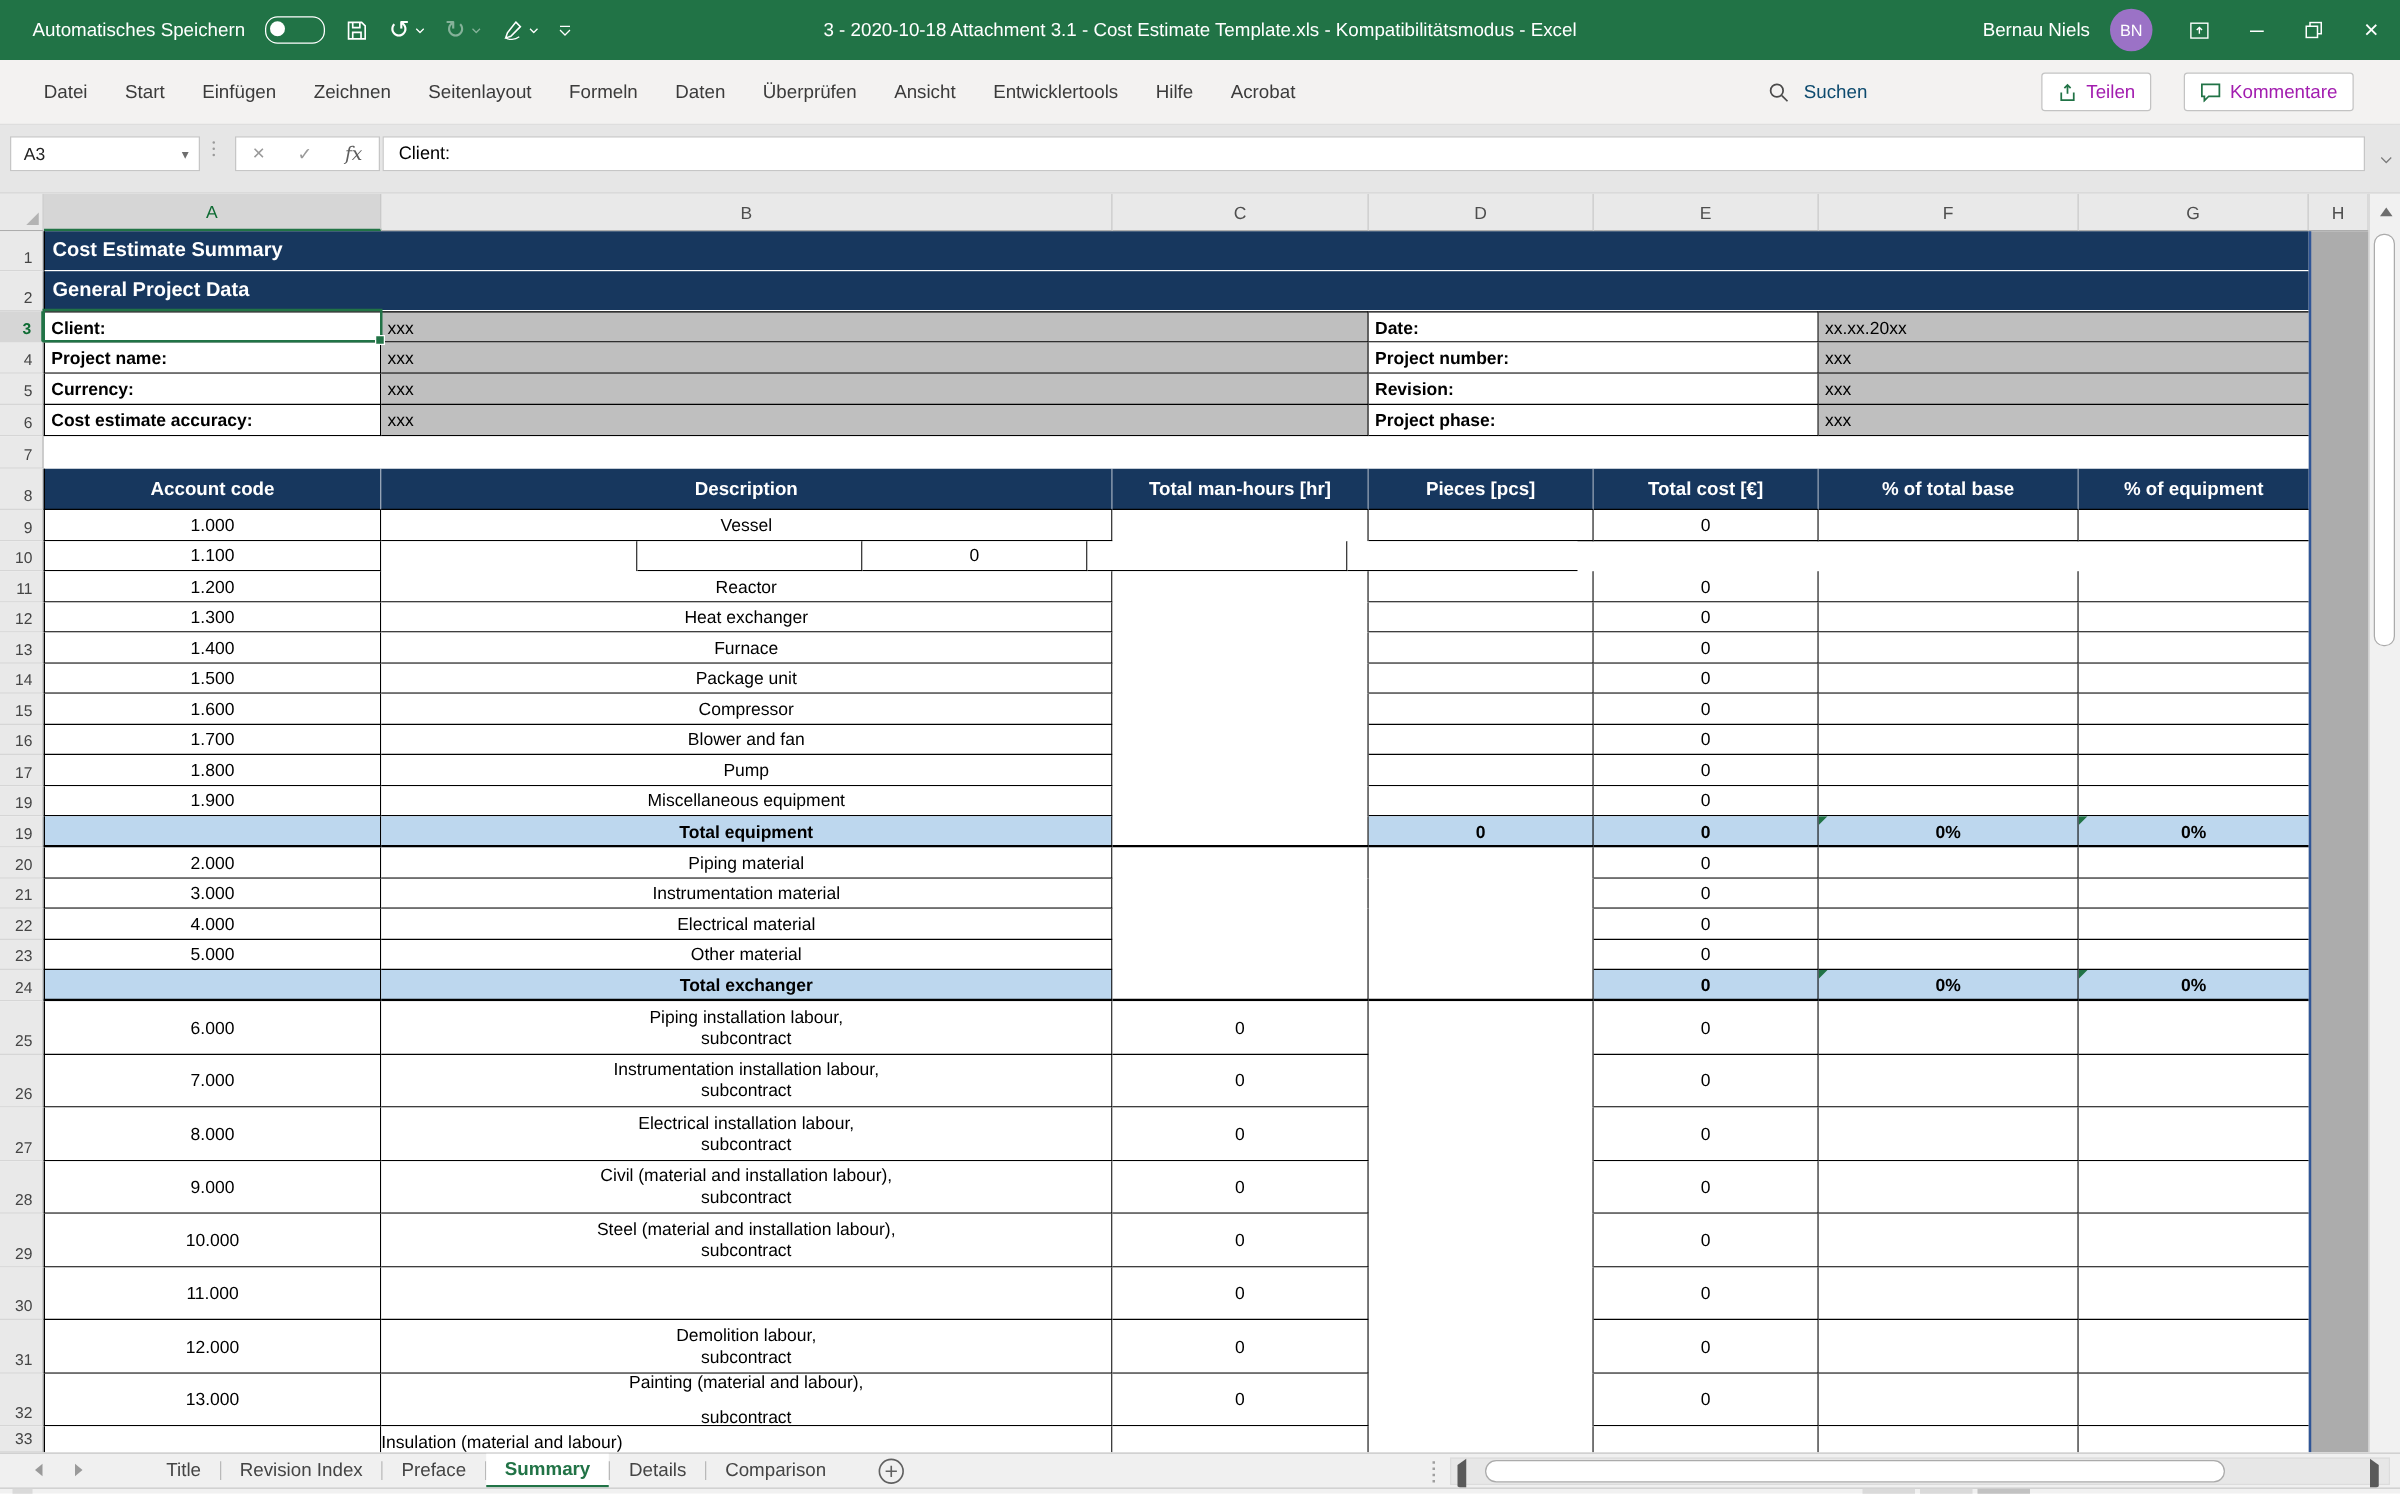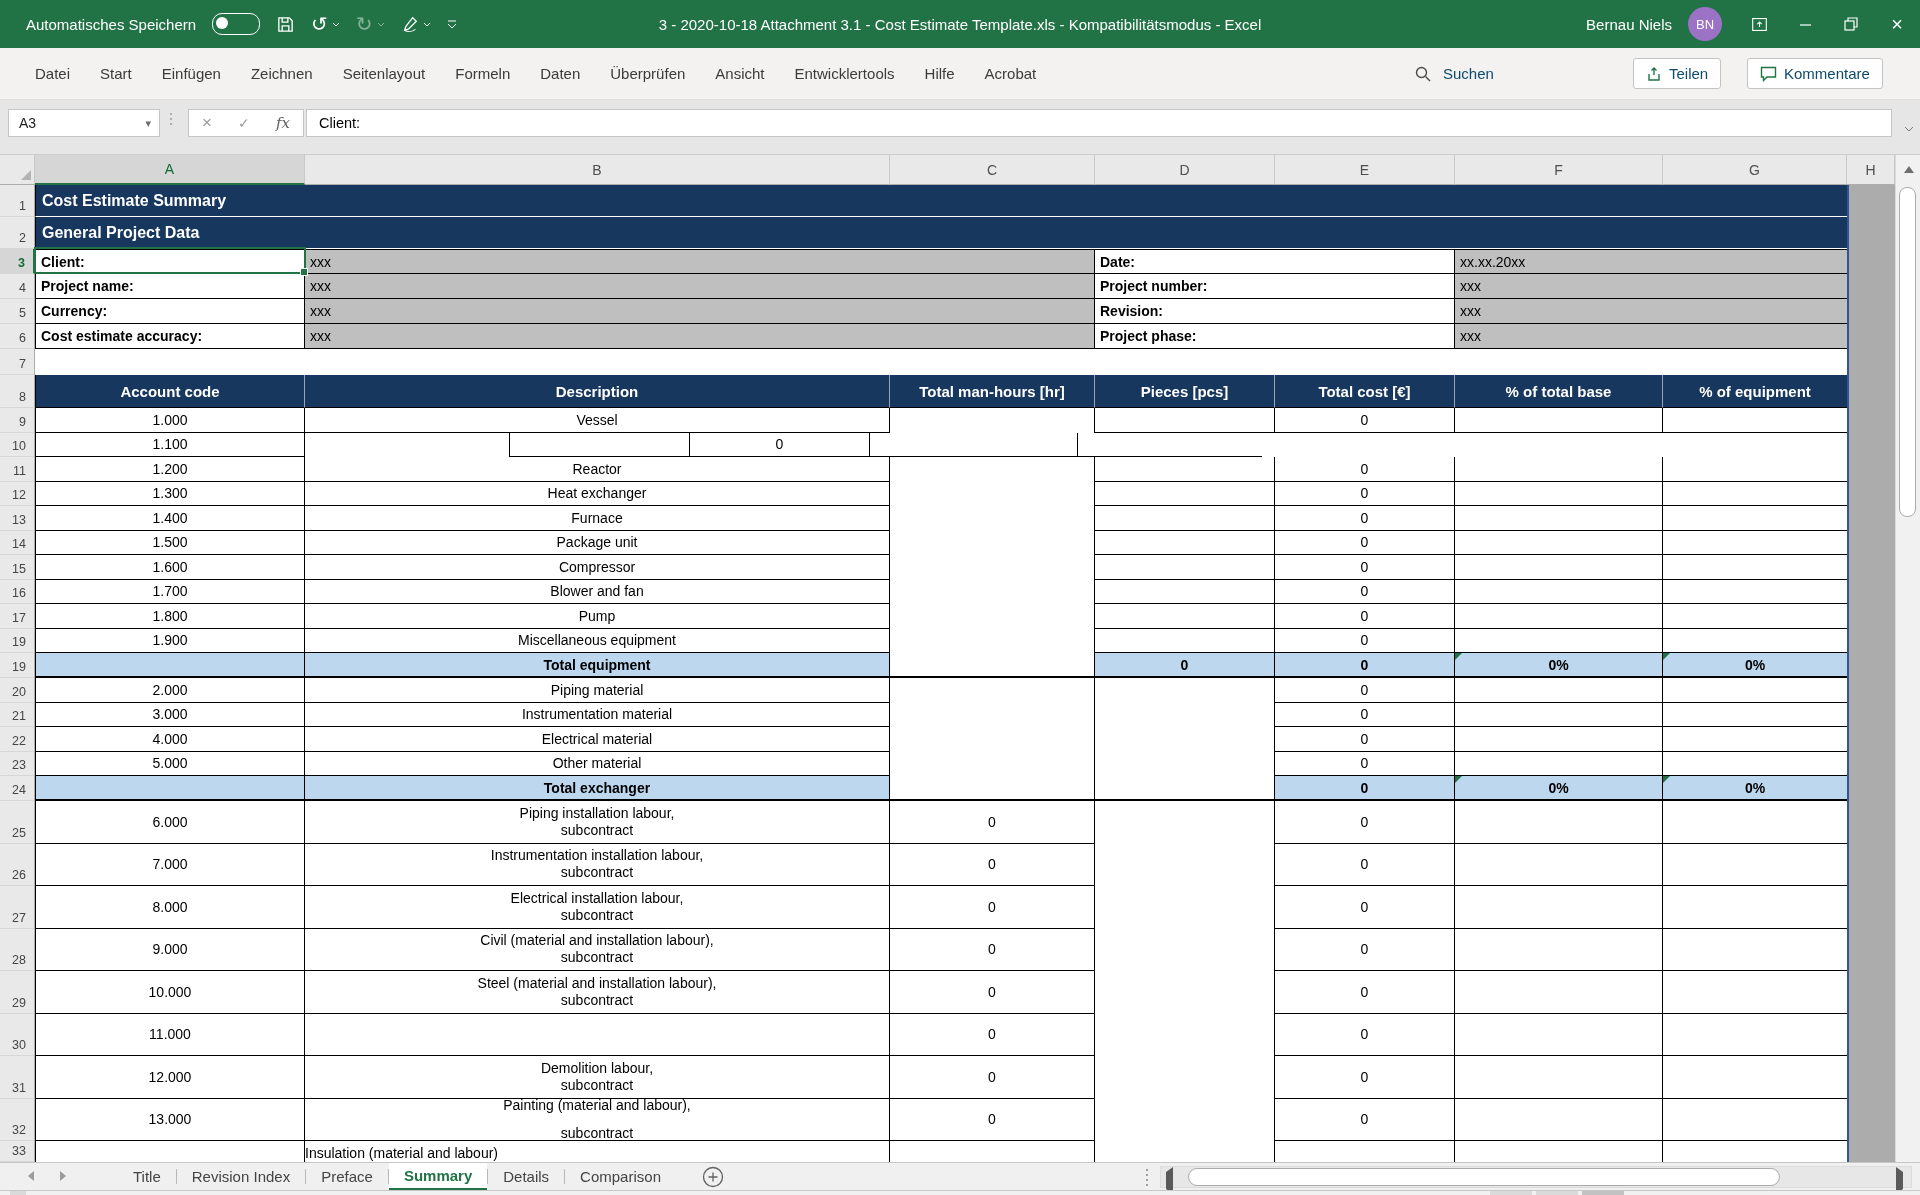--- a/index.html
+++ b/index.html
@@ -14,21 +14,21 @@
   .dim{opacity:.45;}
   .tb-title{position:absolute;left:50%;top:0;transform:translateX(-50%);height:48px;display:flex;align-items:center;white-space:nowrap;font-size:15px;}
   .tb-right{position:absolute;right:0;top:0;height:48px;display:flex;align-items:center;}
   .avatar{width:34px;height:34px;border-radius:50%;background:#9B72C6;color:#fff;display:flex;align-items:center;justify-content:center;font-size:13px;margin:0 14px 0 16px;}
   .winbtn{width:46px;height:48px;display:flex;align-items:center;justify-content:center;color:#fff;font-size:17px;}
   
   .ribbon{height:52px;background:#F3F2F1;border-bottom:1px solid #DEDEDE;position:relative;font-size:15px;color:#3b3b3b;box-sizing:border-box;}
   #ribbon-tabs{display:flex;align-items:center;height:100%;padding-left:20px;}
   .rtab{padding:0 15px;height:100%;display:flex;align-items:center;white-space:nowrap;}
   .rb-search{position:absolute;left:1415px;top:0;height:100%;display:flex;align-items:center;gap:12px;color:#0c4a6e;}
-  .rb-btn{position:absolute;top:10px;height:31px;background:#fff;border:1px solid #C3C3C3;border-radius:3px;display:flex;align-items:center;gap:7px;padding:0 12px;color:#0c4a6e;font-size:15px;box-sizing:border-box;text-align:right;}
+  .rb-btn{position:absolute;top:10px;height:31px;background:#fff;border:1px solid #C3C3C3;border-radius:3px;display:flex;align-items:center;gap:7px;padding:0 12px;color:#a21caf;font-size:15px;box-sizing:border-box;text-align:right;}
   
   .fbar{height:55px;background:#E6E6E6;position:relative;border-bottom:1px solid #CDCDCD;box-sizing:border-box;}
   .namebox{position:absolute;left:8px;top:9px;width:152px;height:28px;background:#fff;border:1px solid #C6C6C6;display:flex;align-items:center;font-size:14px;color:#222;box-sizing:border-box;}
   .namebox .nb-txt{padding-left:10px;flex:1;}
   .fdots{position:absolute;left:170px;top:13px;display:flex;flex-direction:column;gap:3px;}
   .fdots i{width:2px;height:2px;background:#9a9a9a;border-radius:50%;}
   .fbtns{position:absolute;left:188px;top:9px;width:116px;height:28px;background:#fff;border:1px solid #C6C6C6;display:flex;align-items:center;justify-content:space-around;box-sizing:border-box;color:#9a9a9a;}
   .fx{font-family:"DejaVu Serif",serif;font-style:italic;font-size:15px;color:#5f5f5f;}
   .ffield{position:absolute;left:306px;top:9px;width:1586px;height:28px;background:#fff;border:1px solid #C6C6C6;display:flex;align-items:center;font-size:14.5px;color:#000;box-sizing:border-box;padding-left:12px;}
   .fchev{position:absolute;right:6px;top:18px;color:#7c7c7c;}

